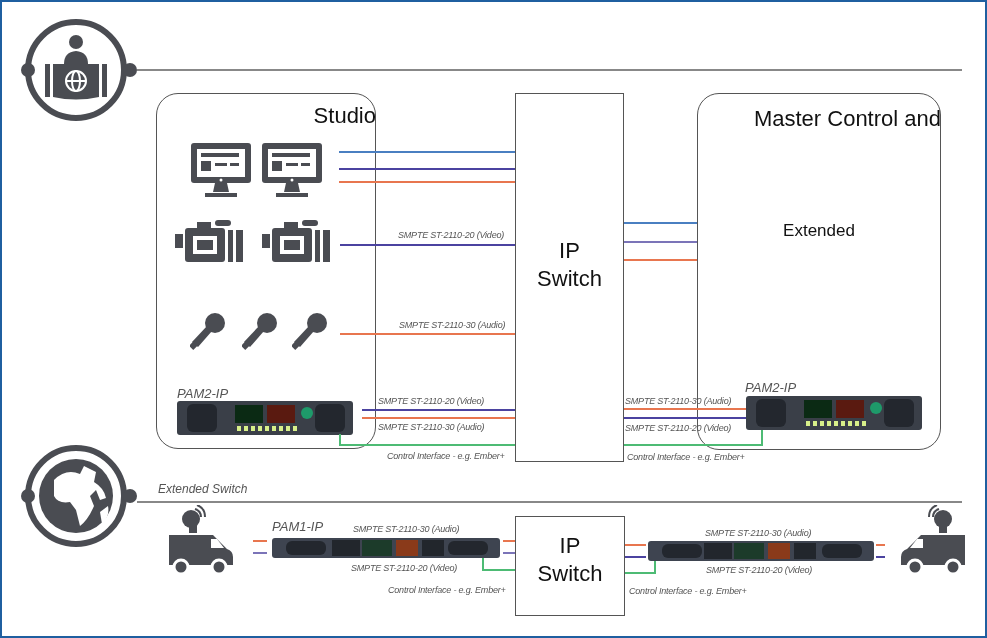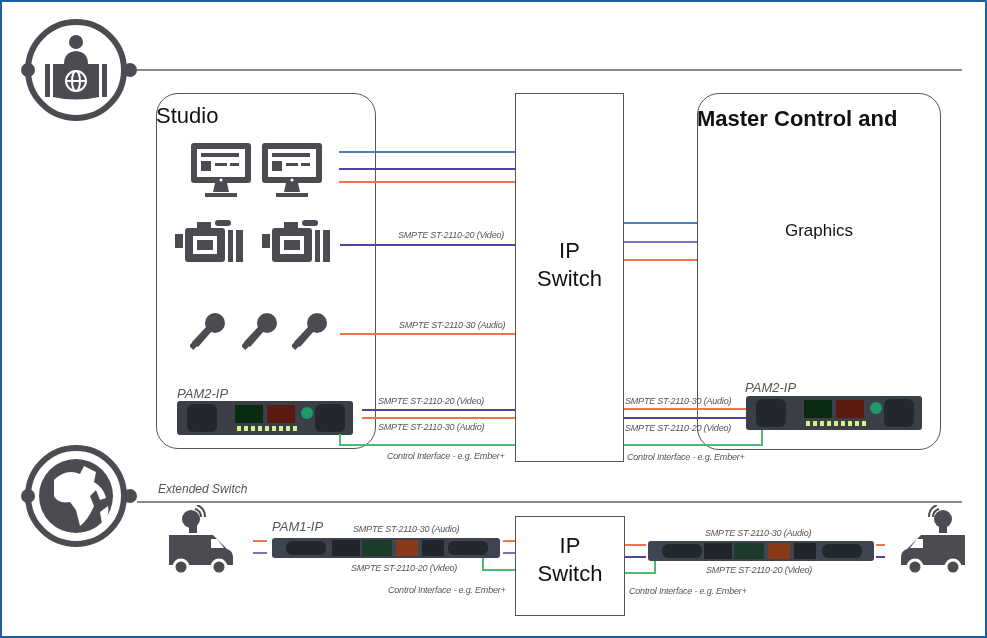--- a/index.html
+++ b/index.html
@@ -1,21 +1,21 @@
 <!DOCTYPE html>
 <html><head>
 <meta charset="utf-8">
 <style>
   html,body{margin:0;padding:0;background:#fff;}
   body{width:987px;height:638px;position:relative;overflow:hidden;font-family:"Liberation Sans",sans-serif;}
   .frame{position:absolute;left:0;top:0;width:983px;height:634px;border:2px solid #1f5fa0;}
   .abs{position:absolute;}
   .box{position:absolute;border:1.5px solid #555;background:#fff;}
   .rounded{border-radius:22px;}
-  .title{position:absolute;text-align:left;color:#111;font-size:22px;line-height:29px;}
+  .title{position:absolute;text-align:right;color:#111;font-size:22px;line-height:29px;}
   .lbl{position:absolute;font-style:italic;color:#555;font-size:9px;white-space:nowrap;letter-spacing:-0.2px;}
   .devlbl{position:absolute;font-style:italic;color:#555;font-size:13px;white-space:nowrap;}
   .line{position:absolute;height:1.5px;}
   .vline{position:absolute;width:1.5px;}
   .blue{background:#4a7fc1;}
   .purple{background:#4b43a0;}
   .orange{background:#e8764f;}
   .green{background:#4dbb74;}
   .gray{background:#888;}
   .ipsw{font-size:22px;line-height:28px;text-align:center;color:#111;}
@@ -133,25 +133,25 @@
 <div class="line green" style="left:339px;top:444px;width:176px;"></div>
 <div class="lbl" style="left:387px;top:451px;">Control Interface - e.g. Ember+</div>
 
 <div class="box" style="left:515px;top:93px;width:107px;height:367px;"></div>
 <div class="abs ipsw" style="left:515px;top:237px;width:109px;">
   <div>IP</div>
   <div>Switch</div>
 </div>
 
 <div class="box rounded" style="left:697px;top:93px;width:242px;height:355px;"></div>
-<div class="title" style="left:697px;top:104px;width:244px;font-weight:bold;">
+<div class="title" style="left:697px;top:104px;width:244px;">
   <div>Master Control and</div>
 </div>
 <div class="features" style="left:697px;top:219px;width:244px;">
-  <div>Graphics</div>
+  <div>Extended</div>
 </div>
 <div class="line blue" style="left:624px;top:222px;width:73px;"></div>
 <div class="line purple" style="left:624px;top:241px;width:73px;background:#7b74b8;"></div>
 <div class="line orange" style="left:624px;top:259px;width:73px;"></div>
 
 <div class="devlbl" style="left:745px;top:380px;">PAM2-IP</div>
 <div class="rack" style="left:746px;top:396px;width:176px;height:34px;">
   <div class="grill" style="left:10px;top:3px;width:30px;height:28px;"></div>
   <div class="scr" style="left:58px;top:4px;width:28px;height:18px;background:#0b2a14;"></div>
   <div class="scr" style="left:90px;top:4px;width:28px;height:18px;background:#5a1a10;"></div>

